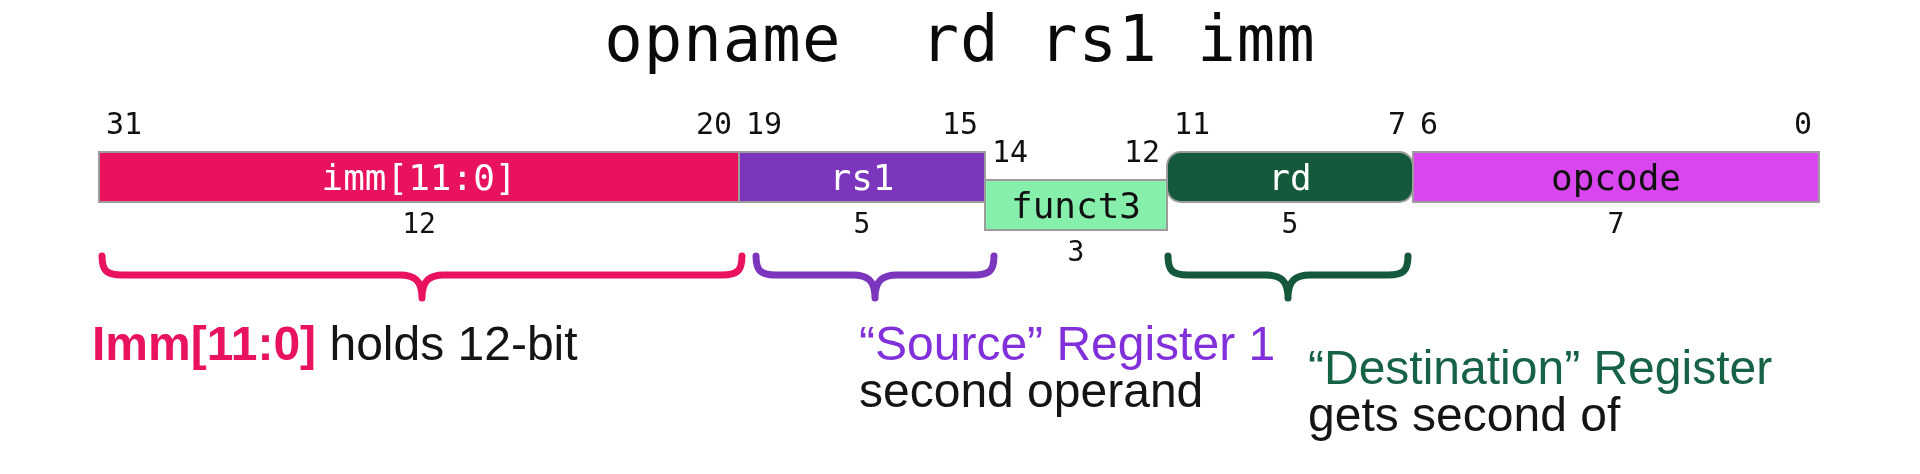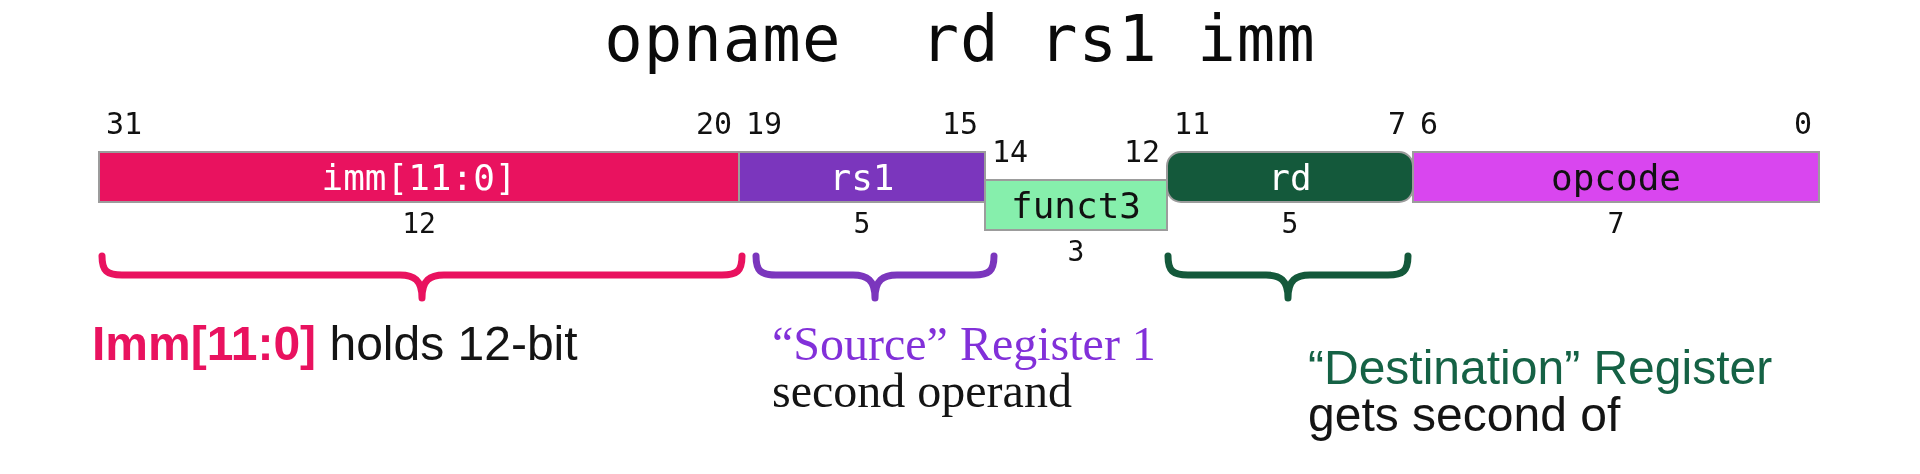--- a/index.html
+++ b/index.html
@@ -109,21 +109,21 @@
   </svg>
 
   <svg class="brace" style="left:1164px;" width="248" height="58" viewBox="0 0 248 58">
     <path d="M4,6 C4,21 9,25 24,25 L102,25 C116,25 124,30 124,48 C124,30 132,25 146,25 L224,25 C239,25 244,21 244,6" fill="none" stroke-width="7" stroke-linecap="round" stroke-linejoin="round" stroke="#14593B"></path>
   </svg>
 
   <div class="note" style="left:92px;">
     <div><span class="hl-bold" style="color: rgb(233, 18, 95);">Imm[11:0]</span><span> holds 12-bit</span></div>
   </div>
 
-  <div class="note" style="left:772px;font-family:Liberation Serif, serif;">
+  <div class="note" style="left:859px;">
     <div class="hl" style="color: rgb(130, 48, 217);">“Source” Register 1</div>
     <div>second operand</div>
   </div>
 
   <div class="note" style="left:1308px;margin-top:24px;">
     <div class="hl" style="color: rgb(21, 98, 69);">“Destination” Register</div>
     <div>gets second of</div>
   </div>
 
 </div>

